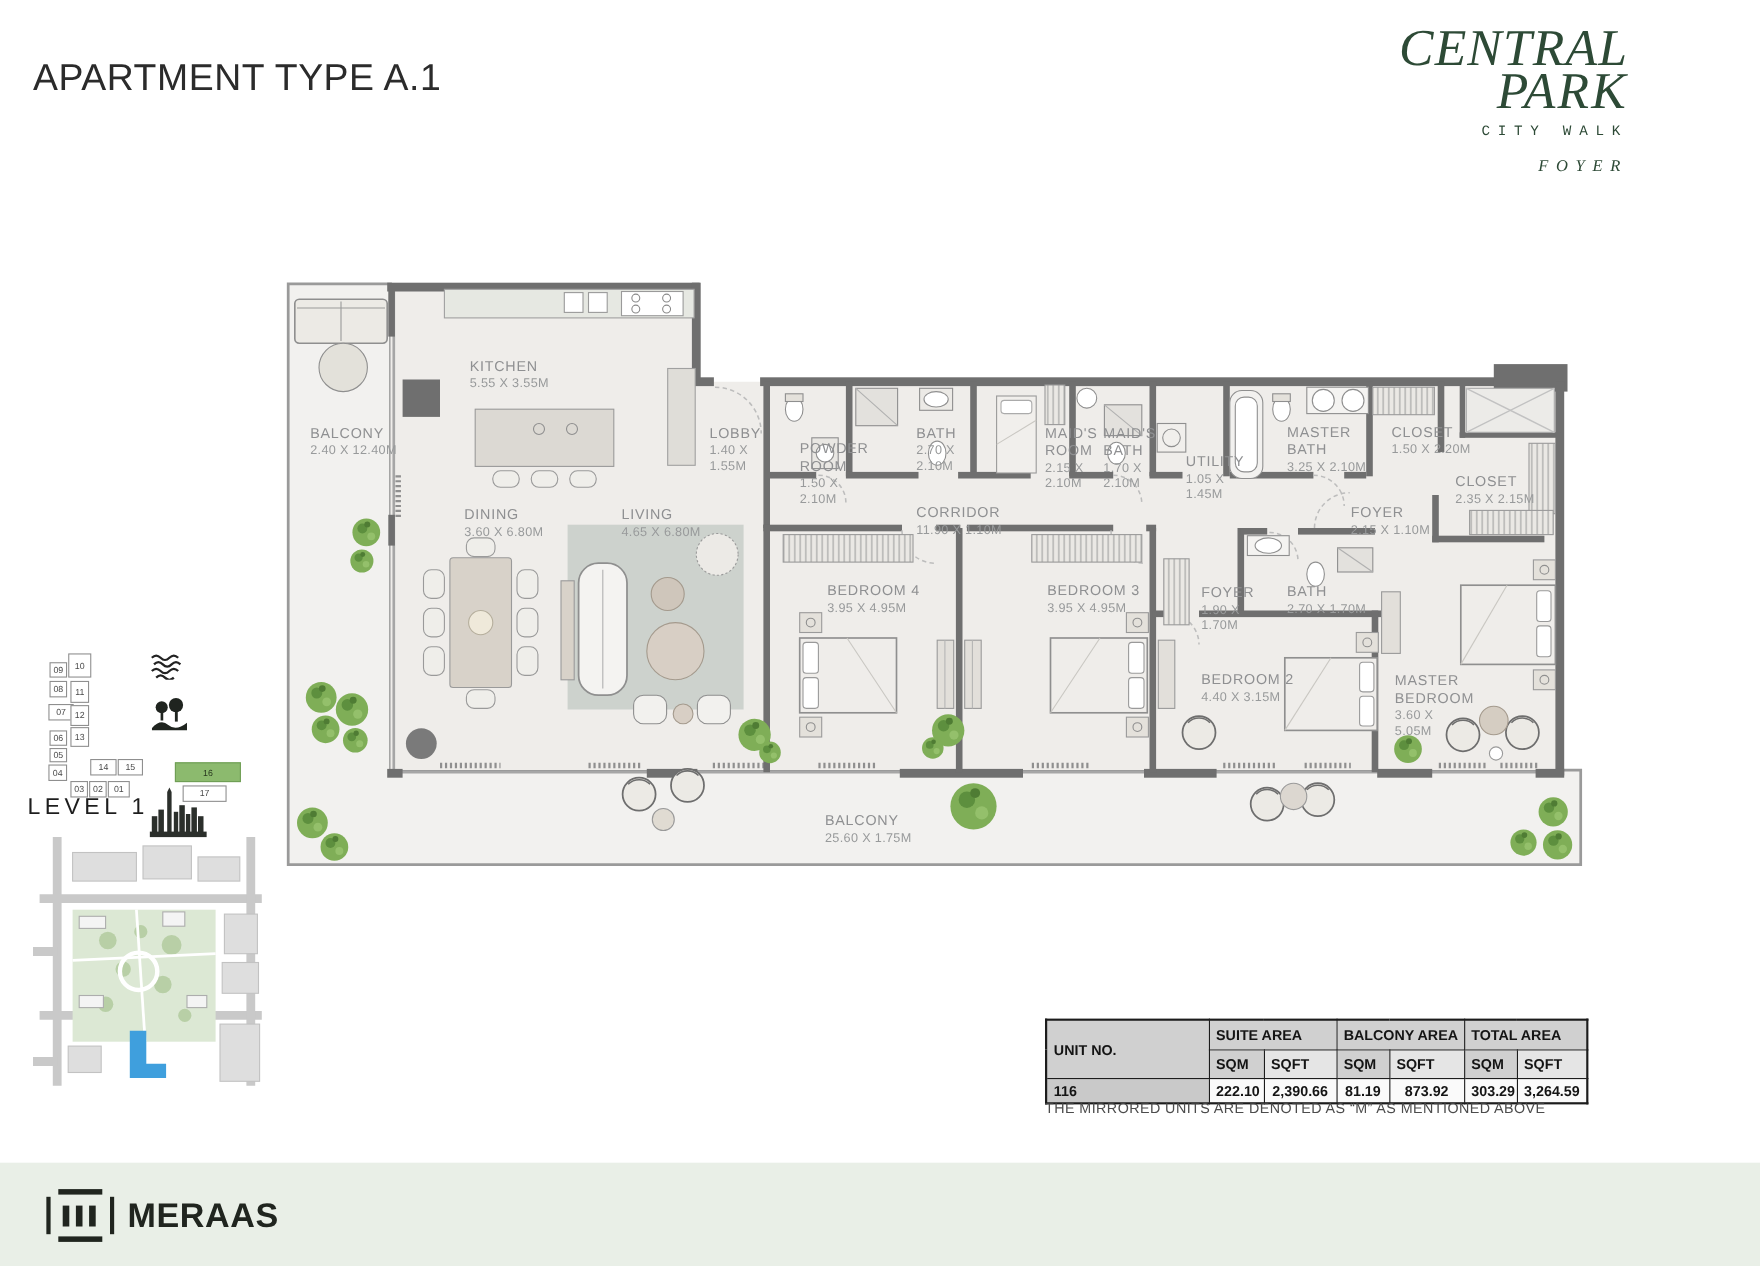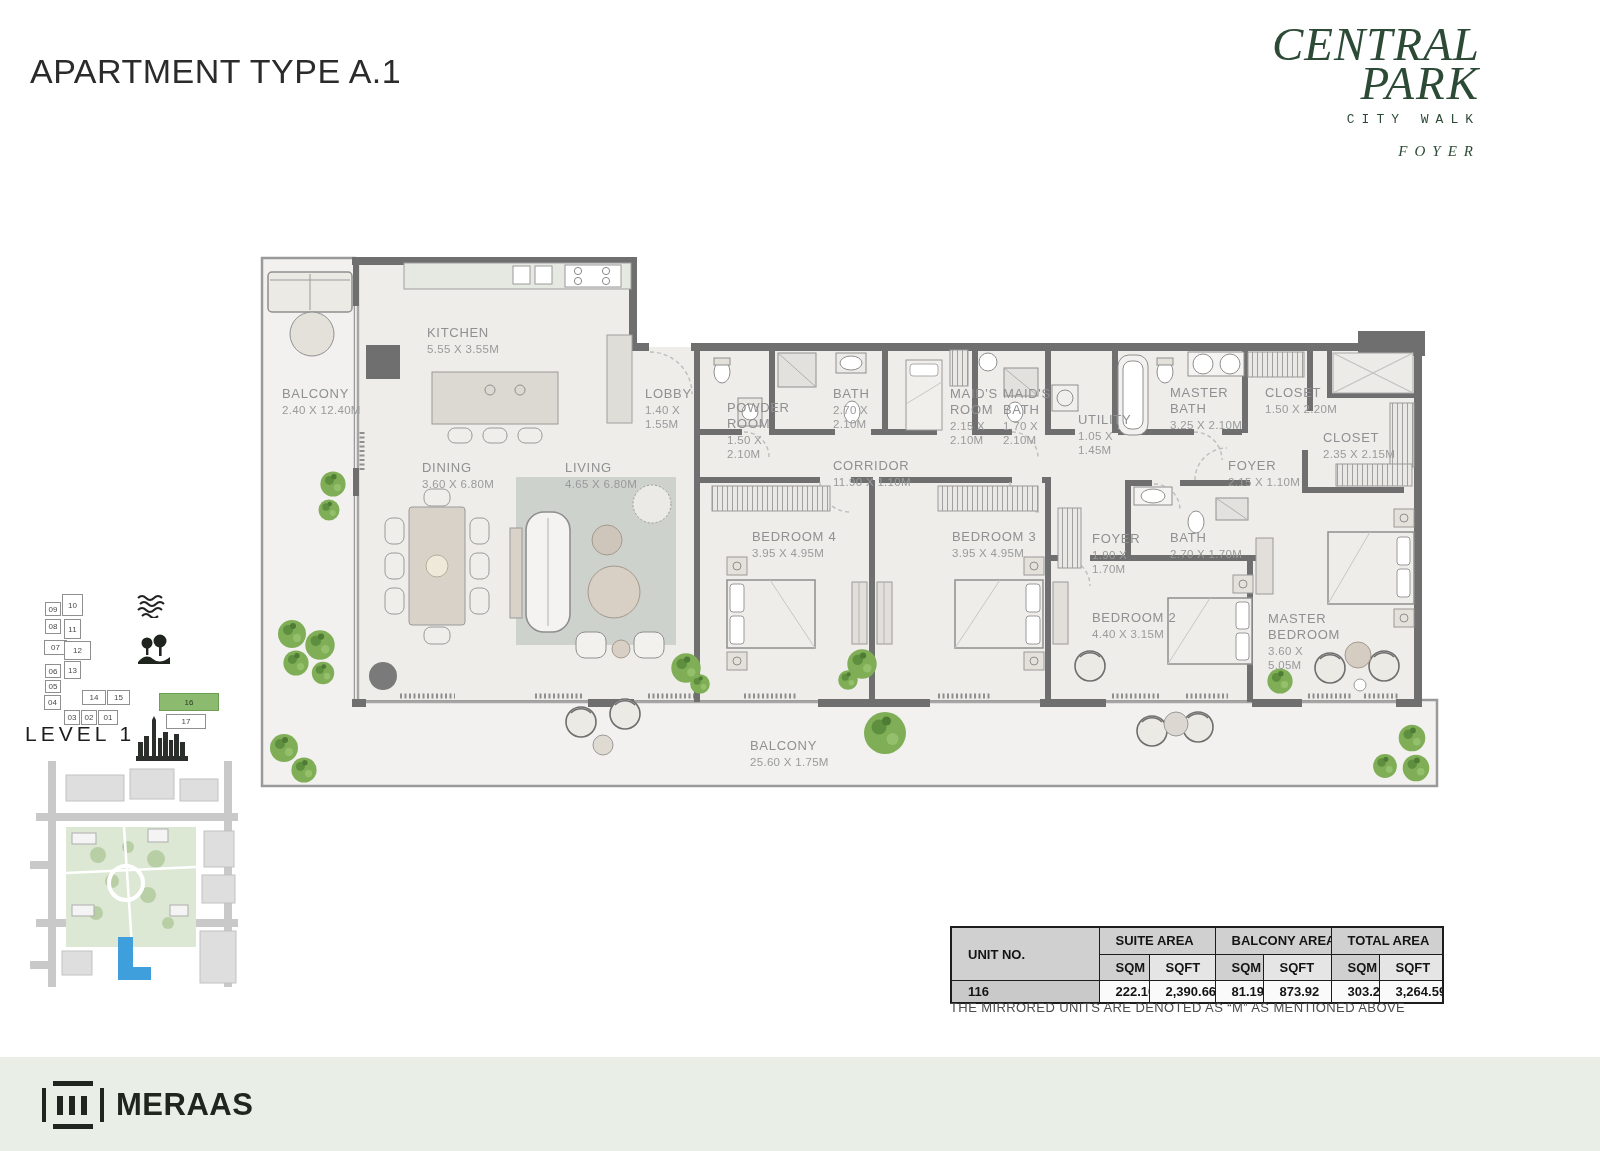--- a/index.html
+++ b/index.html
@@ -26,21 +26,21 @@
 
   
   #level-label{left:25px;top:722px;font-size:21px;letter-spacing:4px;color:#1d1d1d}
   .unit{position:absolute;background:#fff;border:1px solid #8f8f8f;font-size:8px;color:#4a4a4a;
         display:flex;align-items:center;justify-content:center;box-sizing:border-box}
   .unit-hl{background:#8cba6e;border-color:#6f9e55;color:#28391f}
 
   
   #areas-table{left:950px;top:926px;border-collapse:collapse;table-layout:fixed;width:492px;
                font-size:13px;font-weight:bold;color:#141414}
-  #areas-table td,#areas-table th{border:1.5px solid #1c1c1c;padding:3px 16px;text-align:left;
+  #areas-table td,#areas-table th{border:1.5px solid #1c1c1c;padding:3px 6px;text-align:left;
                overflow:hidden;white-space:nowrap}
   #areas-table{border:2.5px solid #1c1c1c}
   .c-gray{background:#d0d0d0}
   .c-light{background:#e5e5e5}
   .c-unit{background:#c9c9c9}
   .c-val{background:#fafafa;text-align:center !important;font-weight:bold}
 
   #note{left:950px;top:1000px;font-size:13px;color:#4c4c4c;letter-spacing:.4px}
 
   
@@ -403,21 +403,21 @@
 
 <div class="abs" style="left:0;top:0;width:1600px;height:1151px">
     <div class="unit" style="left: 45px; top: 602px; width: 16px; height: 14px;">09</div>
     <div class="unit" style="left: 45px; top: 619px; width: 16px; height: 15px;">08</div>
     <div class="unit" style="left: 44px; top: 640px; width: 23px; height: 15px;">07</div>
     <div class="unit" style="left: 45px; top: 664px; width: 16px; height: 14px;">06</div>
     <div class="unit" style="left: 45px; top: 680px; width: 16px; height: 13px;">05</div>
     <div class="unit" style="left: 44px; top: 695px; width: 17px; height: 15px;">04</div>
     <div class="unit" style="left: 62px; top: 594px; width: 21px; height: 22px;">10</div>
     <div class="unit" style="left: 64px; top: 619px; width: 17px; height: 20px;">11</div>
-    <div class="unit" style="left: 64px; top: 641px; width: 27px; height: 19px;">12</div>
+    <div class="unit" style="left: 64px; top: 641px; width: 17px; height: 19px;">12</div>
     <div class="unit" style="left: 64px; top: 661px; width: 17px; height: 18px;">13</div>
     <div class="unit" style="left: 82px; top: 690px; width: 24px; height: 15px;">14</div>
     <div class="unit" style="left: 107px; top: 690px; width: 23px; height: 15px;">15</div>
     <div class="unit" style="left: 64px; top: 710px; width: 16px; height: 15px;">03</div>
     <div class="unit" style="left: 81px; top: 710px; width: 16px; height: 15px;">02</div>
     <div class="unit" style="left: 98px; top: 710px; width: 20px; height: 15px;">01</div>
     <div class="unit unit-hl" style="left: 159px; top: 693px; width: 60px; height: 18px; background: rgb(140, 186, 110);">16</div>
     <div class="unit" style="left: 166px; top: 714px; width: 40px; height: 15px;">17</div>
   </div>
 

